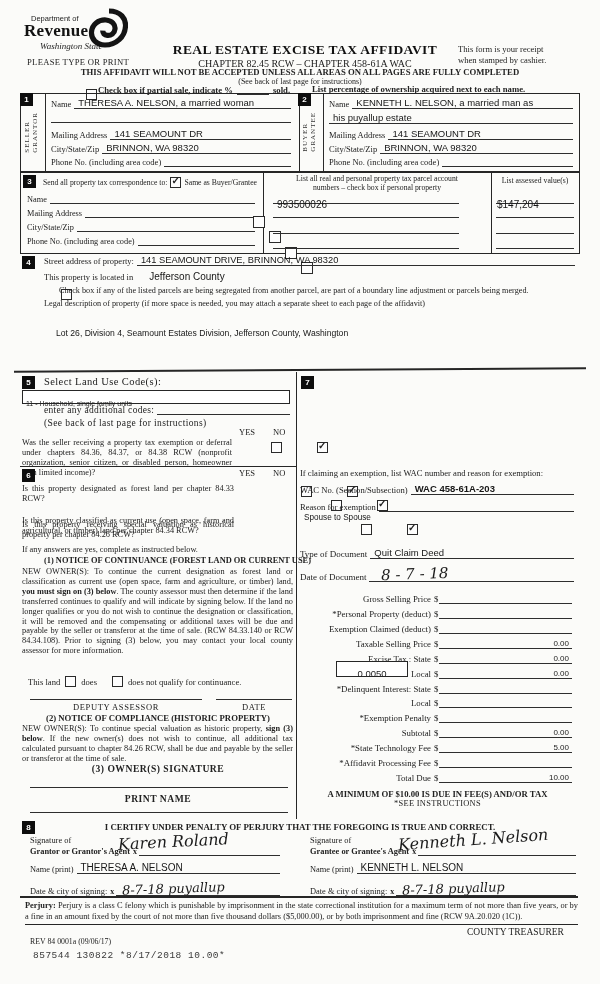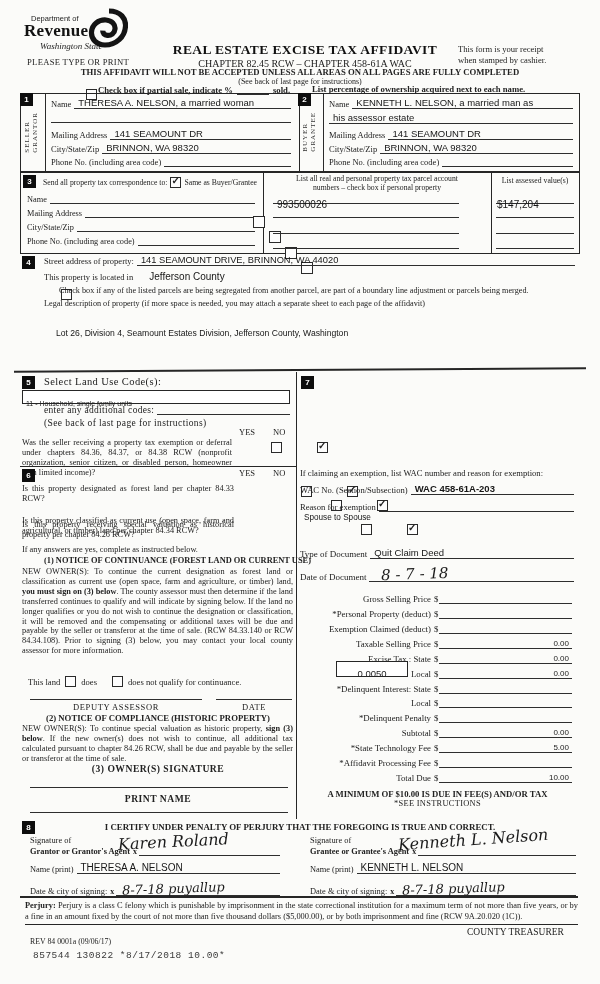--- a/index.html
+++ b/index.html
@@ -106,21 +106,21 @@
         <div class="vtext">
             <span>BUYER</span>
             <span>GRANTEE</span>
           </div>
       </div>
       <div class="frow" style="left:30px;right:6px;top:3px;font-size:8.5px;">
         <span class="flabel">Name</span>
         <span class="fline"><span class="typed">KENNETH L. NELSON, a married man as</span></span>
       </div>
       <div class="frow" style="left:30px;right:6px;top:18px;font-size:8.5px;">
-        <span class="fline"><span class="typed">his assessor estate</span></span>
+        <span class="fline"><span class="typed">his puyallup estate</span></span>
       </div>
       <div class="frow" style="left:30px;right:6px;top:34px;font-size:8.5px;">
         <span class="flabel">Mailing Address</span>
         <span class="fline"><span class="typed">141 SEAMOUNT DR</span></span>
       </div>
       <div class="frow" style="left:30px;right:6px;top:48px;font-size:8.5px;">
         <span class="flabel">City/State/Zip</span>
         <span class="fline"><span class="typed">BRINNON, WA 98320</span></span>
       </div>
       <div class="frow" style="left:30px;right:6px;top:62px;font-size:8.5px;">
@@ -178,21 +178,21 @@
       <div class="abs" style="left:5px;right:5px;top:45px;border-bottom:1px solid #2e2e2e;"></div>
       <div class="abs" style="left:5px;right:5px;top:61px;border-bottom:1px solid #2e2e2e;"></div>
       <div class="abs" style="left:5px;right:5px;top:76px;border-bottom:1px solid #2e2e2e;"></div>
     </div>
   </div>
 
   
   <div class="numbox abs" style="left:22px;top:256px;">4</div>
   <div class="frow" style="left:44px;right:25px;top:255px;font-size:8.5px;">
     <span class="flabel">Street address of property:</span>
-    <span class="fline"><span class="typed" style="font-size:9.3px;">141 SEAMOUNT DRIVE, BRINNON, WA  44020</span></span>
+    <span class="fline"><span class="typed" style="font-size:9.3px;">141 SEAMOUNT DRIVE, BRINNON, WA  98320</span></span>
   </div>
   <div class="abs" style="left:44px;top:271px;font-size:8.5px;display:flex;gap:12px;align-items:center;">
     <span>This property is located in</span>
     <span class="typed" style="font-size:10px;">Jefferson County</span>
   </div>
   <span class="abs cb" style="left:46px;top:286px;"></span>
   <div class="abs serif" style="left:44px;top:299px;width:530px;font-size:8.2px;">Legal description of property (if more space is needed, you may attach a separate sheet to each page of the affidavit)</div>
   <div class="abs serif" style="left:59px;top:286px;width:520px;font-size:8.2px;">Check box if any of the listed parcels are being segregated from another parcel, are part of a boundary line adjustment or parcels being merged.</div>
   <div class="abs typed" style="left:52px;top:328px;font-size:8.6px;">Lot 26, Division 4, Seamount Estates Division, Jefferson County, Washington</div>
 
@@ -324,21 +324,21 @@
       <span class="mlabel">*Delinquent Interest: State</span>
       <span class="mdollar">$</span>
       <span class="mline"></span>
     </div>
   <div class="mrow" style="top:695px;">
       <span class="mlabel">Local</span>
       <span class="mdollar">$</span>
       <span class="mline"></span>
     </div>
   <div class="mrow" style="top:710px;">
-      <span class="mlabel">*Delinquent Penalty</span>
+      <span class="mlabel">*Exemption Penalty</span>
       <span class="mdollar">$</span>
       <span class="mline"></span>
     </div>
   <div class="mrow" style="top:725px;">
       <span class="mlabel">Subtotal</span>
       <span class="mdollar">$</span>
       <span class="mline">0.00</span>
     </div>
   <div class="mrow" style="top:740px;">
       <span class="mlabel">*State Technology Fee</span>

